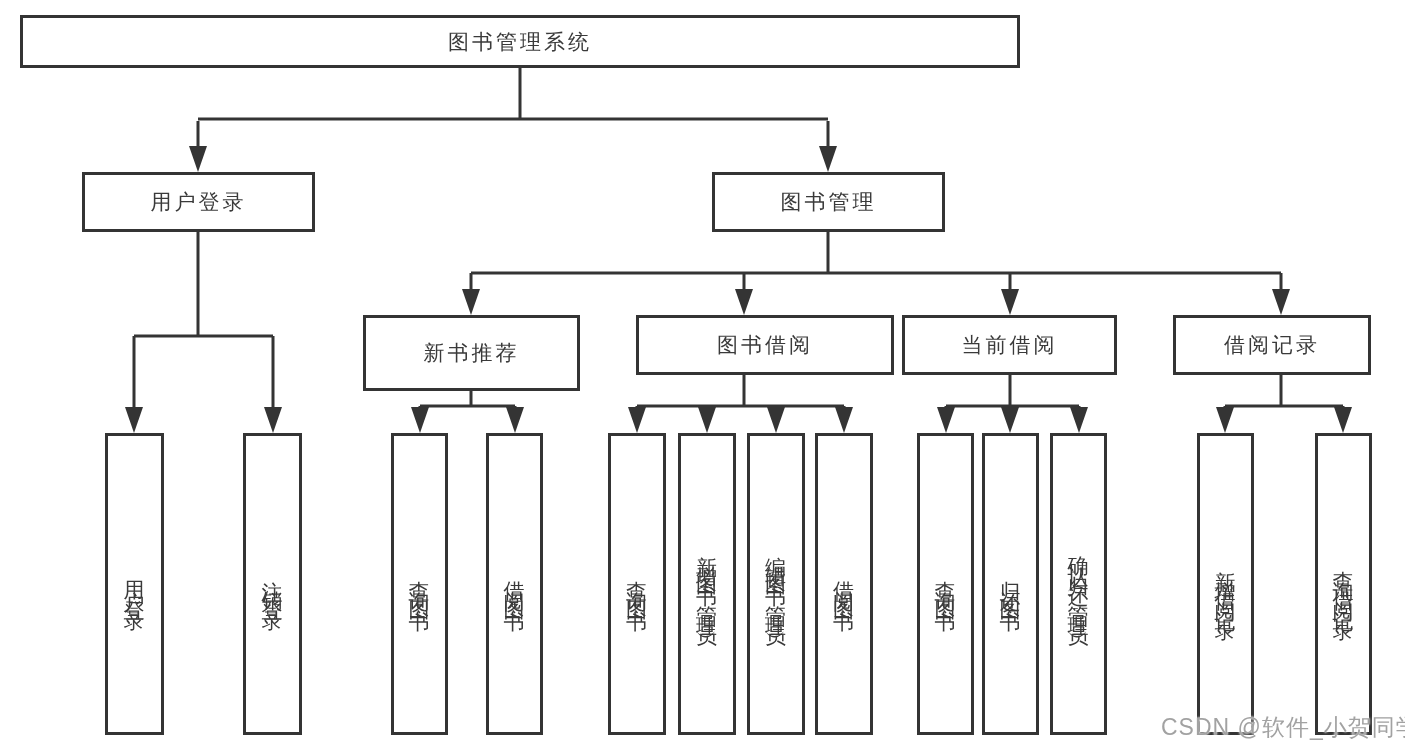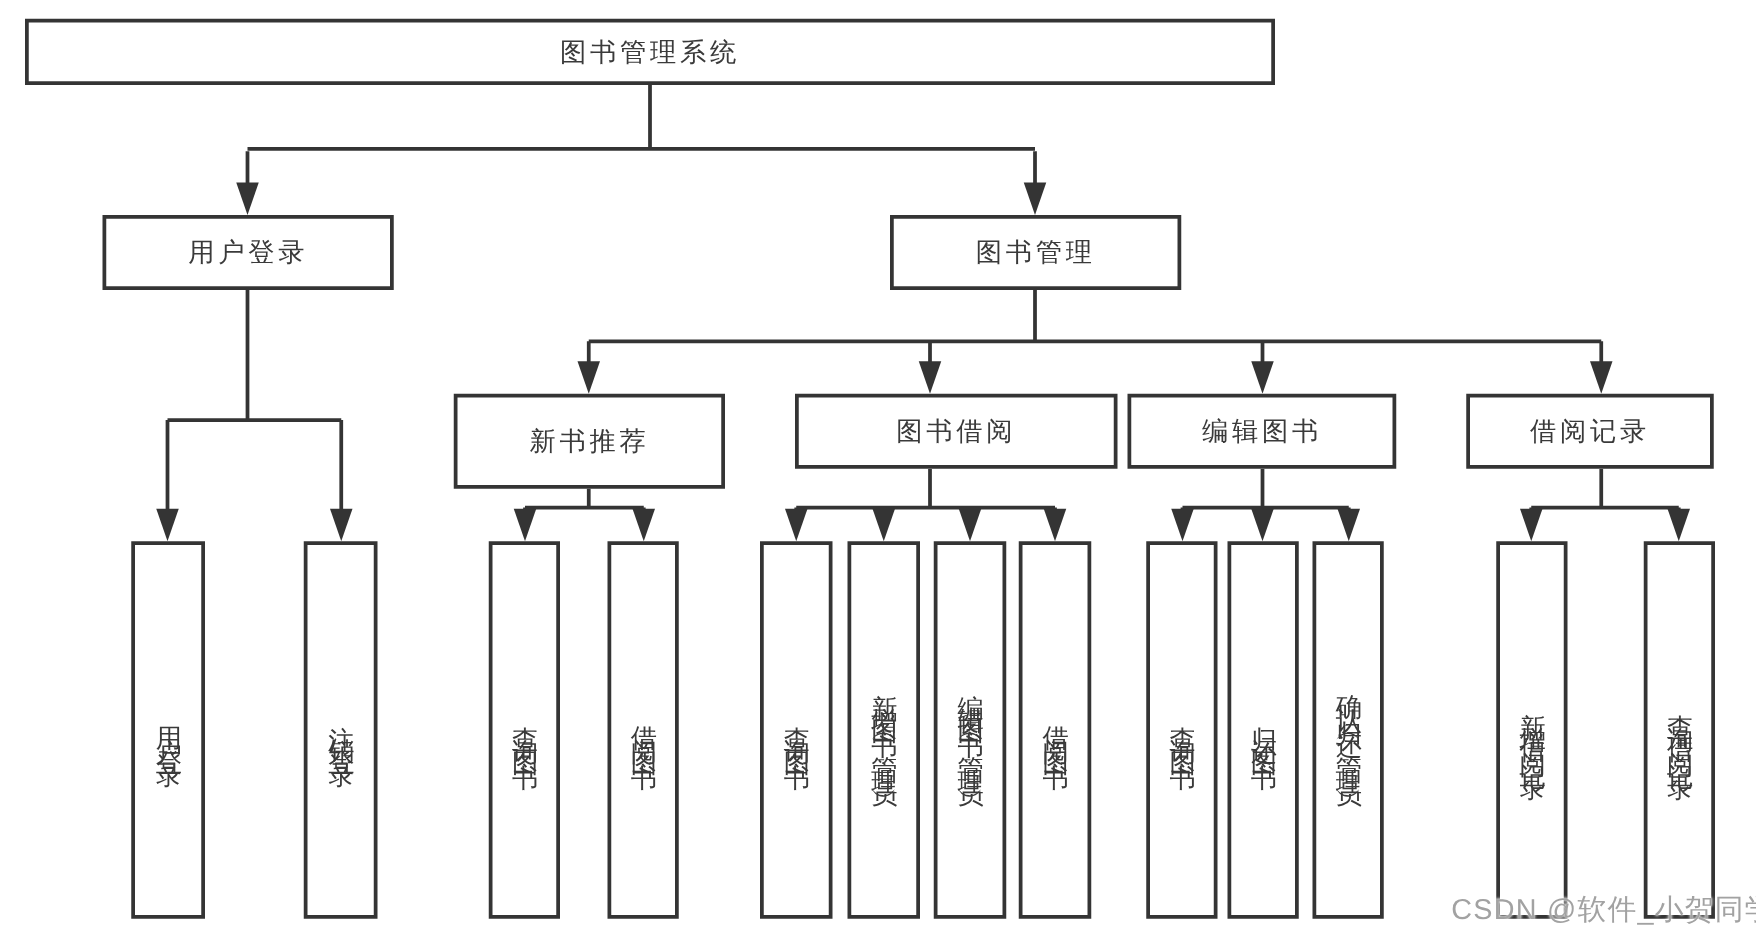--- a/index.html
+++ b/index.html
@@ -75,21 +75,21 @@
     <span class="h-label">图书管理</span>
   </div>
 
   <div class="box" style="left:363px;top:315px;width:217px;height:76px">
     <span class="h-label">新书推荐</span>
   </div>
   <div class="box" style="left:636px;top:315px;width:258px;height:60px">
     <span class="h-label">图书借阅</span>
   </div>
   <div class="box" style="left:902px;top:315px;width:215px;height:60px">
-    <span class="h-label">编辑图书</span>
+    <span class="h-label">当前借阅</span>
   </div>
   <div class="box" style="left:1173px;top:315px;width:198px;height:60px">
     <span class="h-label">借阅记录</span>
   </div>
 
   <div class="box" style="left:105px;top:433px;width:59px;height:302px">
     <span class="v-label">用户登录</span>
   </div>
   <div class="box" style="left:243px;top:433px;width:59px;height:302px">
     <span class="v-label">注销登录</span>

